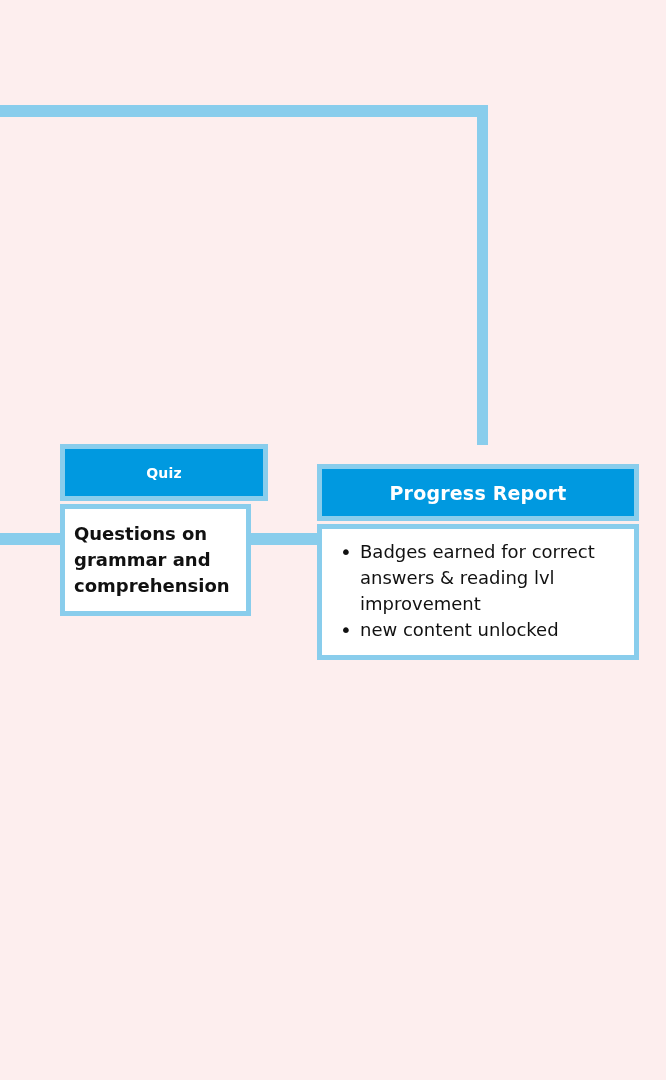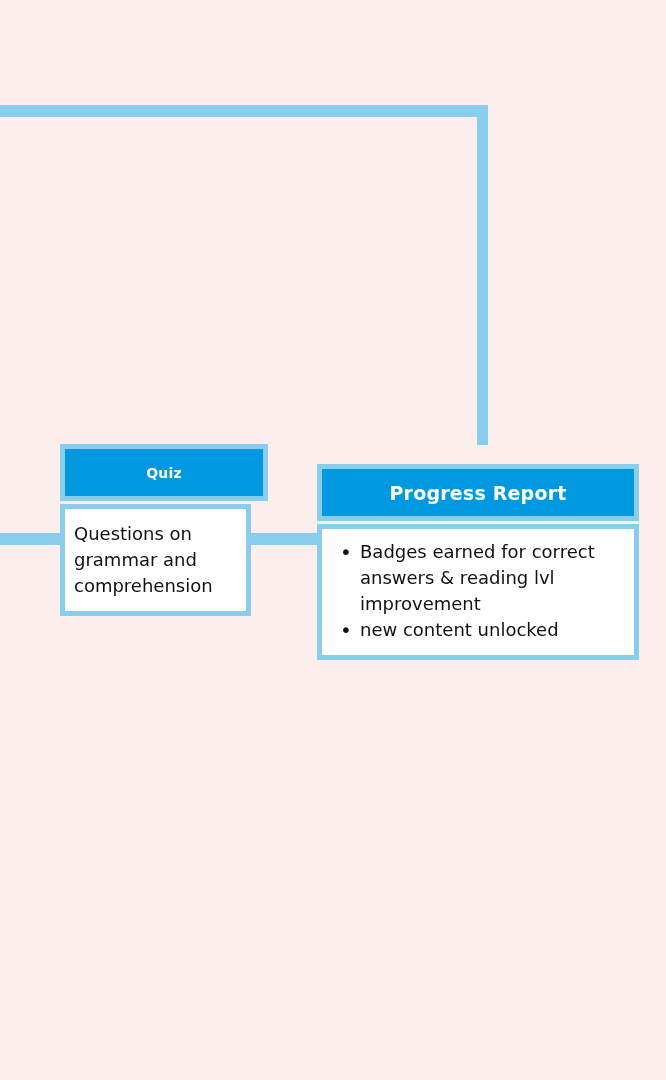--- a/index.html
+++ b/index.html
@@ -110,20 +110,21 @@
     width: 322px;
     margin-top: 3px;
     padding: 10px 10px 12px 10px;
     font-size: 18px;
     line-height: 26px;
   }
 
   .body-text {
     margin: 0;
     white-space: pre-line;
+    font-weight: bold;
   }
 
   ul.bullet-list {
     margin: 0;
     padding: 0 0 0 28px;
     list-style: none;
   }
   ul.bullet-list li {
     position: relative;
     margin: 0 0 0 0;

